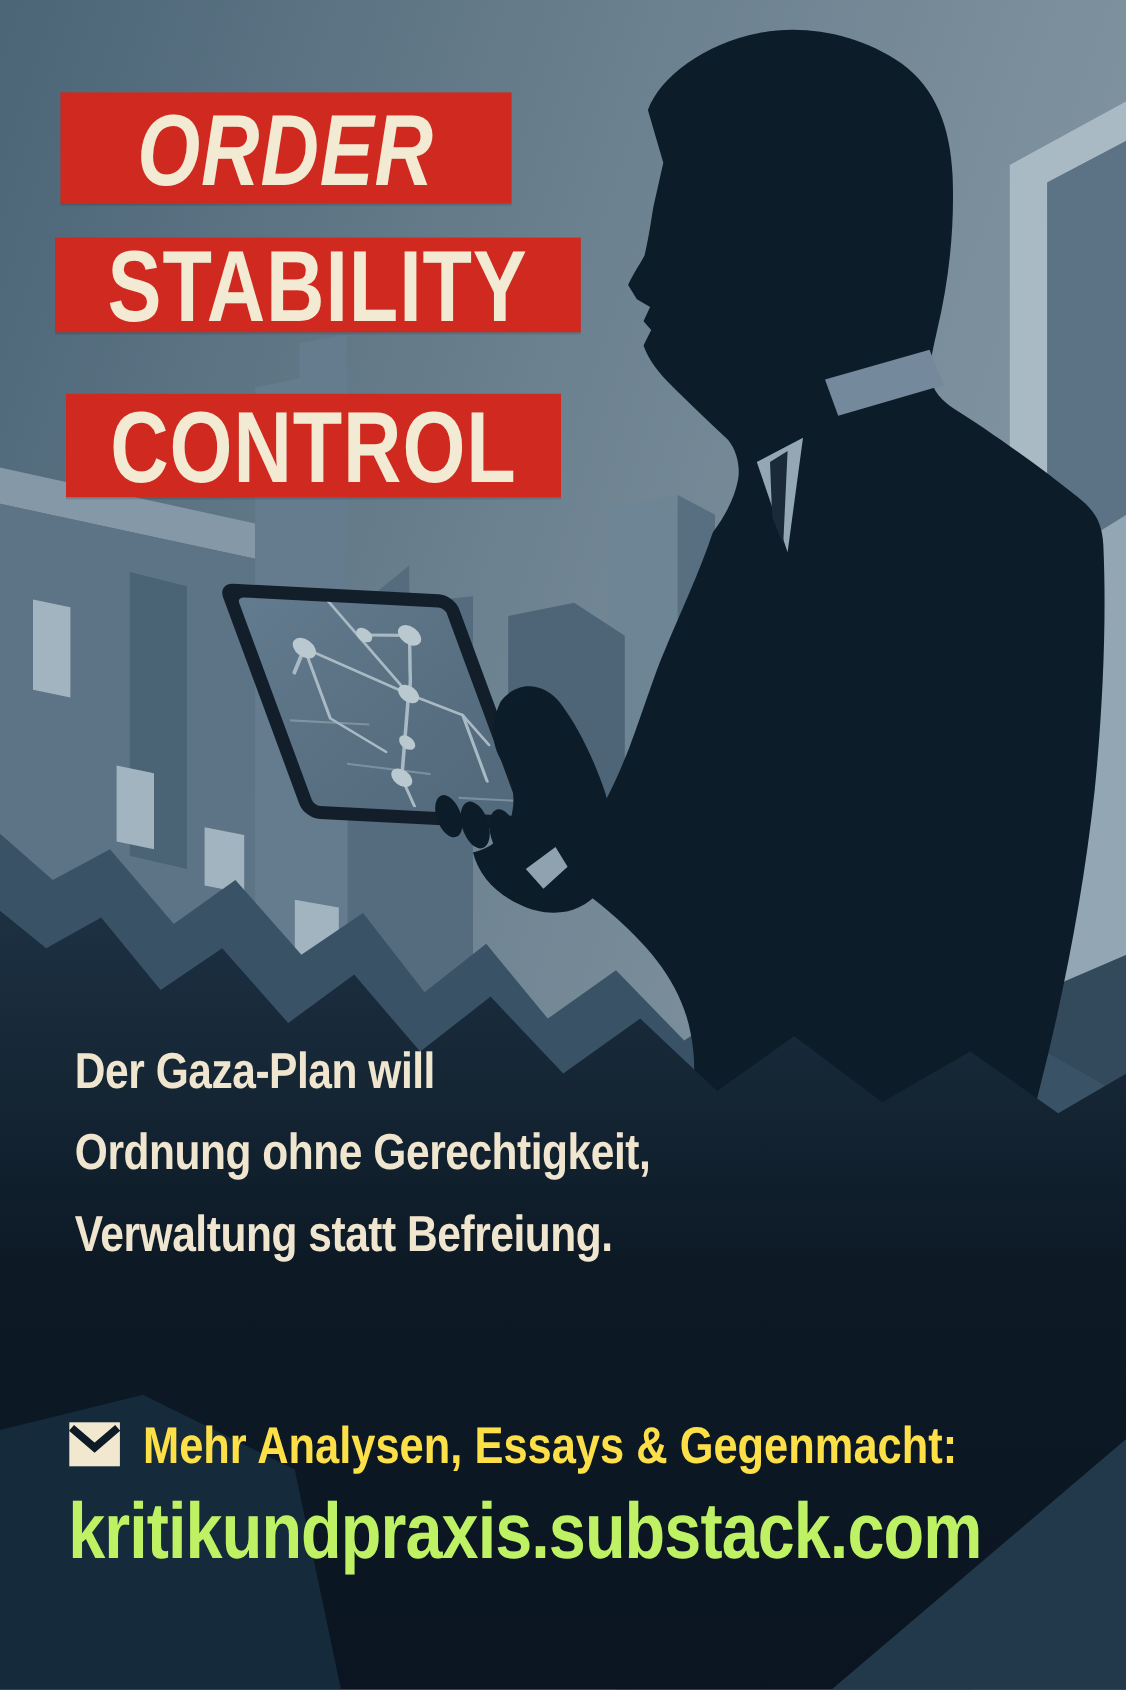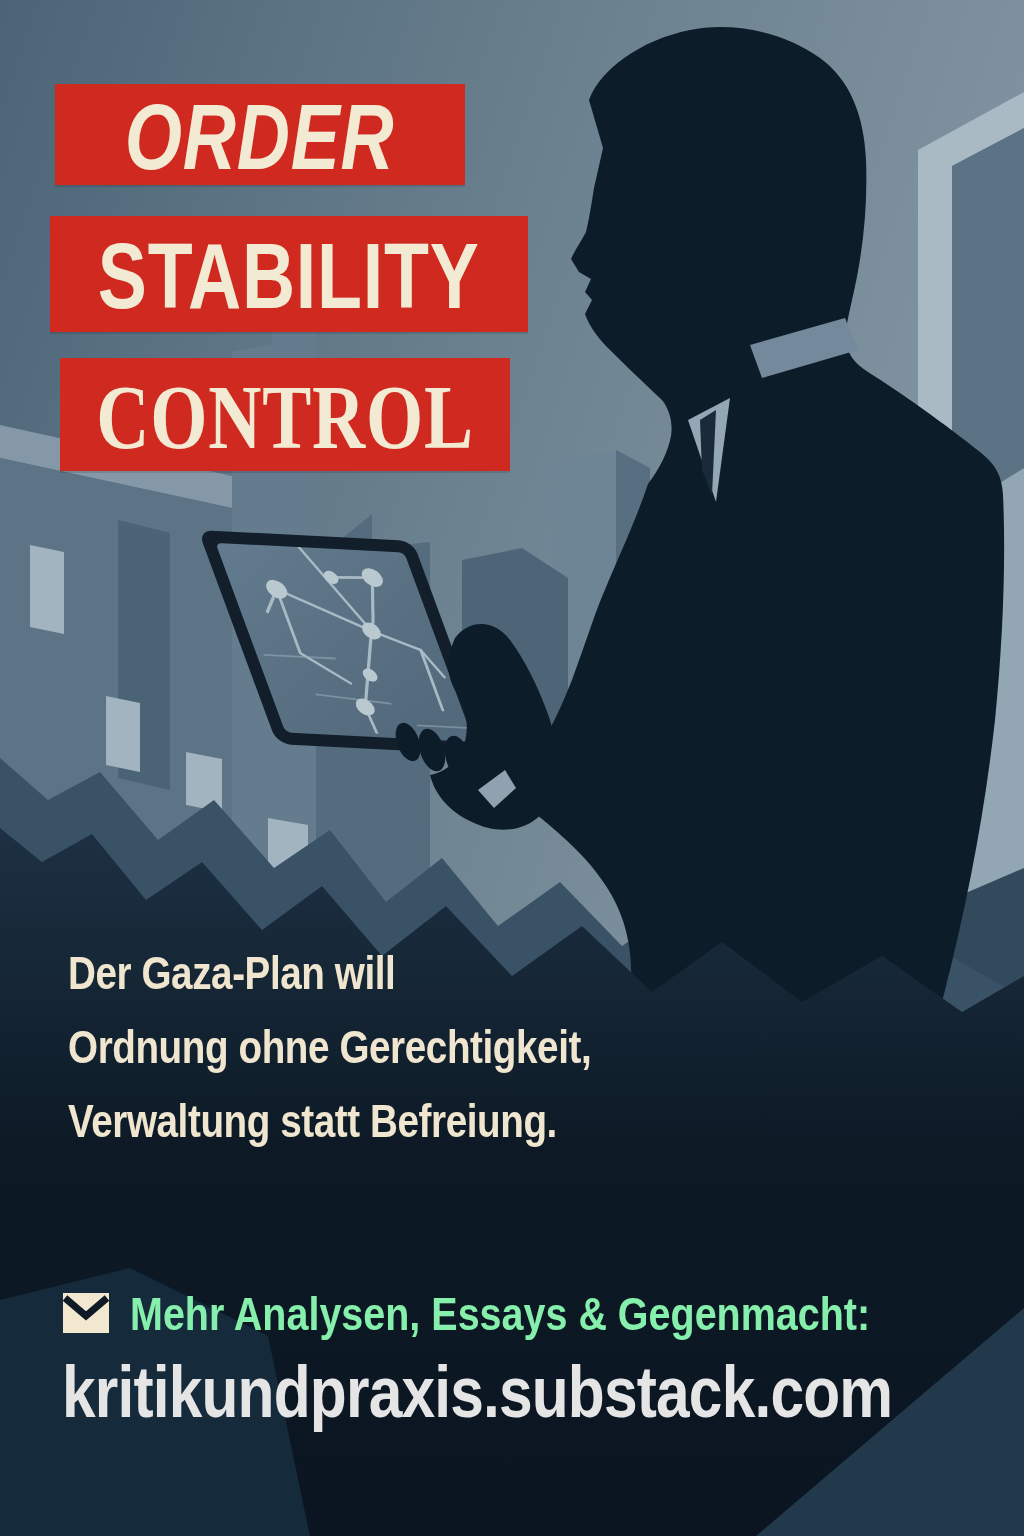--- a/index.html
+++ b/index.html
@@ -25,22 +25,22 @@
     transform-origin:center center;
     font-weight:700;
     font-size:92px;
     letter-spacing:1px;
     color:#f3ead4;
     white-space:nowrap;
     line-height:1;
     padding-top:4px;
   }
   .banner-order{left:55px;top:84px;width:410px;height:101px;font-style:italic;}
-  .banner-stability{left:50px;top:216px;width:478px;height:116px;}
-  .banner-control{left:60px;top:358px;width:450px;height:113px;font-family:Liberation Serif, serif;}
+  .banner-stability{left:50px;top:216px;width:478px;height:86px;}
+  .banner-control{left:60px;top:358px;width:450px;height:94px;}
 
   
   .statement{
     position:absolute;left:68px;top:936px;width:900px;
     color:#f0e6cf;
   }
   .statement .line{
     height:74px;line-height:74px;
     font-weight:700;font-size:46px;
     white-space:nowrap;
@@ -49,30 +49,30 @@
     display:inline-block;
     transform:scaleX(.84);
     transform-origin:left center;
     letter-spacing:-0.5px;
   }
 
   
   .footer-cta{
     position:absolute;left:62px;top:1282px;width:930px;height:62px;
     display:flex;align-items:center;gap:20px;
-    color:#86efac;
+    color:#fde047;
   }
   .footer-cta .cta-text{
     font-weight:700;font-size:47px;white-space:nowrap;
     display:inline-block;transform:scaleX(.84);transform-origin:left center;
   }
   .envelope{width:48px;height:42px;flex:0 0 auto;display:inline-block;}
   .footer-url{
     position:absolute;left:62px;top:1352px;width:940px;
-    color:#e5e5e5;font-weight:700;font-size:72px;line-height:80px;white-space:nowrap;
+    color:#bef264;font-weight:700;font-size:72px;line-height:80px;white-space:nowrap;
   }
   .footer-url > span{
     display:inline-block;transform:scaleX(.84);transform-origin:left center;
     letter-spacing:-1px;
   }
 </style>
 </head>
 <body>
 
 <div class="poster">

